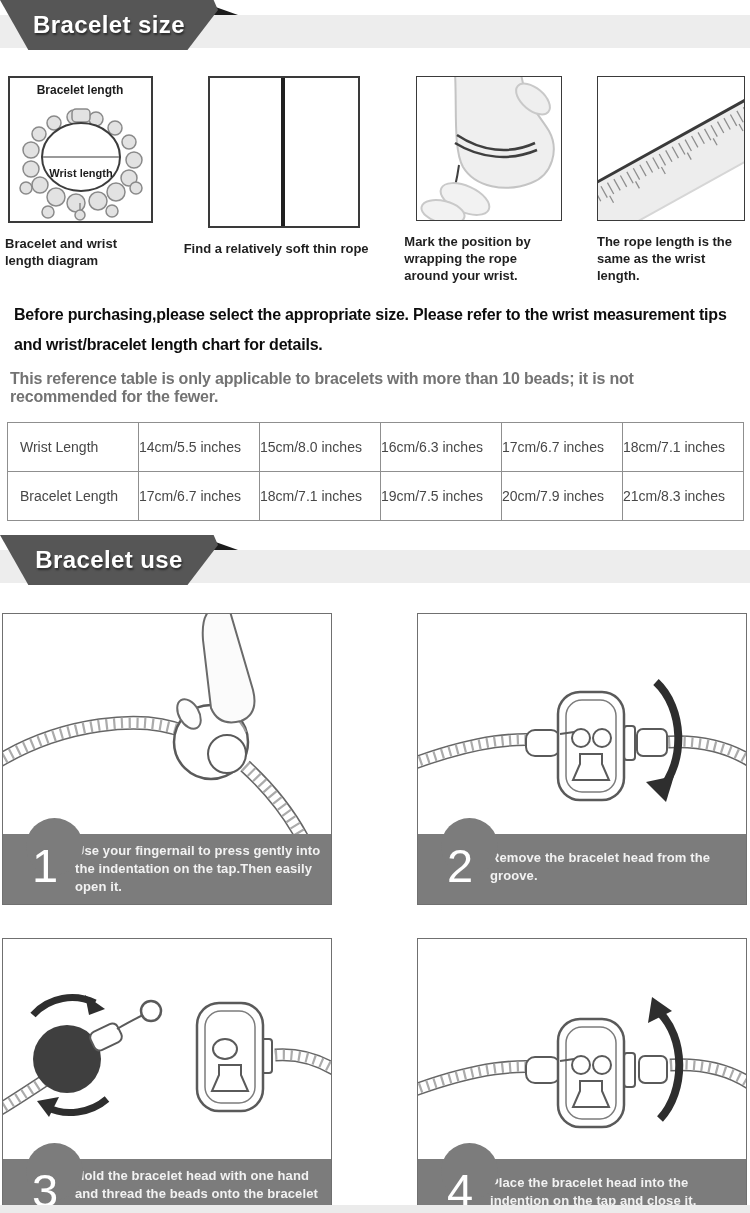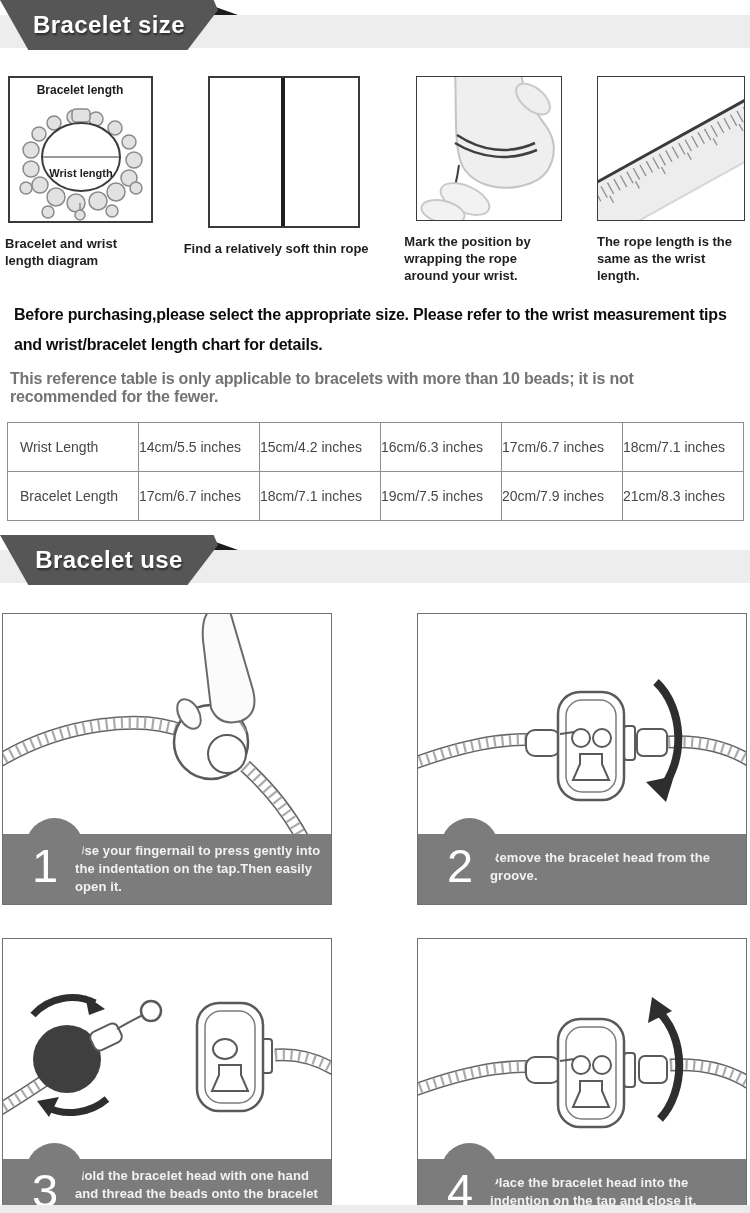--- a/index.html
+++ b/index.html
@@ -141,21 +141,21 @@
 </div>
 
 <p class="heading">Before purchasing,please select the appropriate size. Please refer to the wrist measurement tips and wrist/bracelet length chart for details.</p>
 <p class="note">This reference table is only applicable to bracelets with more than 10 beads; it is not recommended for the fewer.</p>
 
 <table class="size-chart">
   <tbody>
       <tr>
     <td class="rowlabel">Wrist Length</td>
     <td>14cm/5.5 inches</td>
-    <td>15cm/4.2 inches</td>
+    <td>15cm/8.0 inches</td>
     <td>16cm/6.3 inches</td>
     <td>17cm/6.7 inches</td>
     <td>18cm/7.1 inches</td>
   </tr>
   <tr>
     <td class="rowlabel">Bracelet Length</td>
     <td>17cm/6.7 inches</td>
     <td>18cm/7.1 inches</td>
     <td>19cm/7.5 inches</td>
     <td>20cm/7.9 inches</td>

